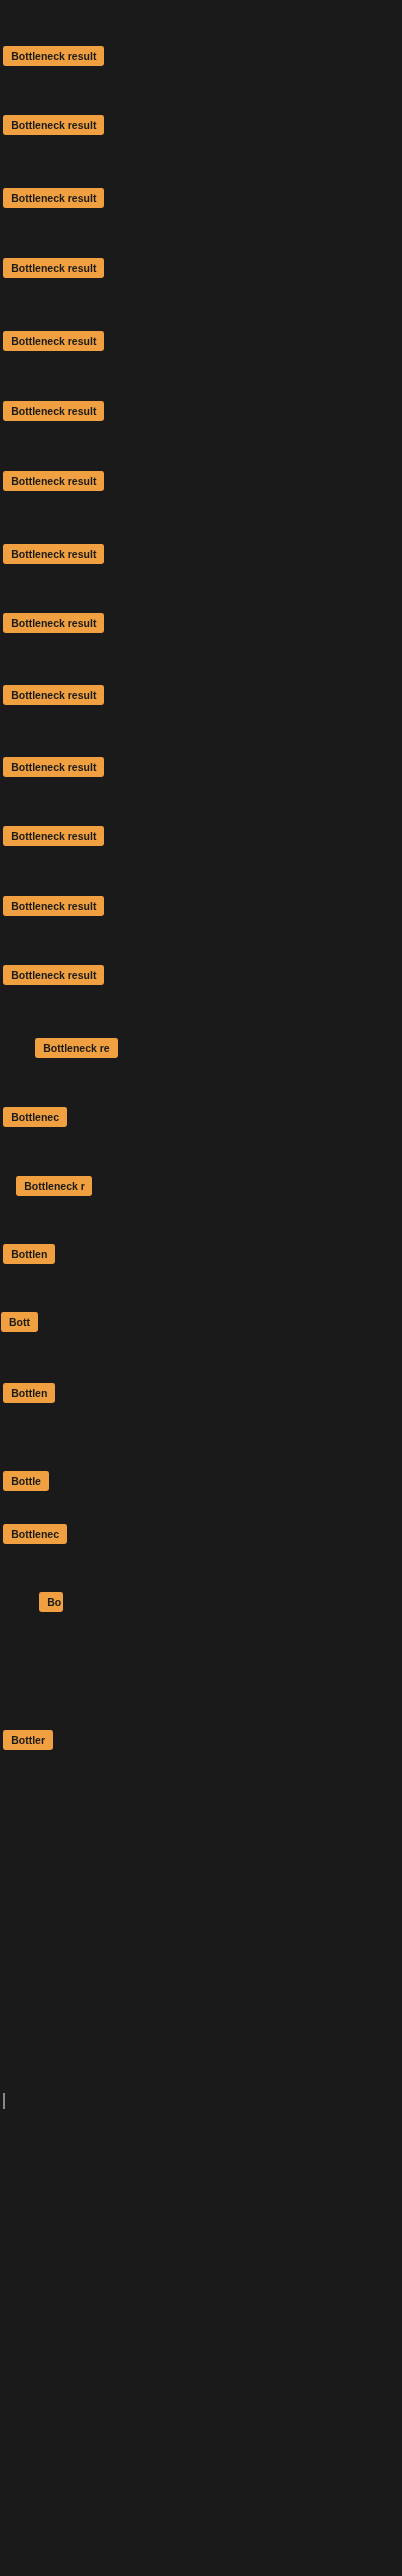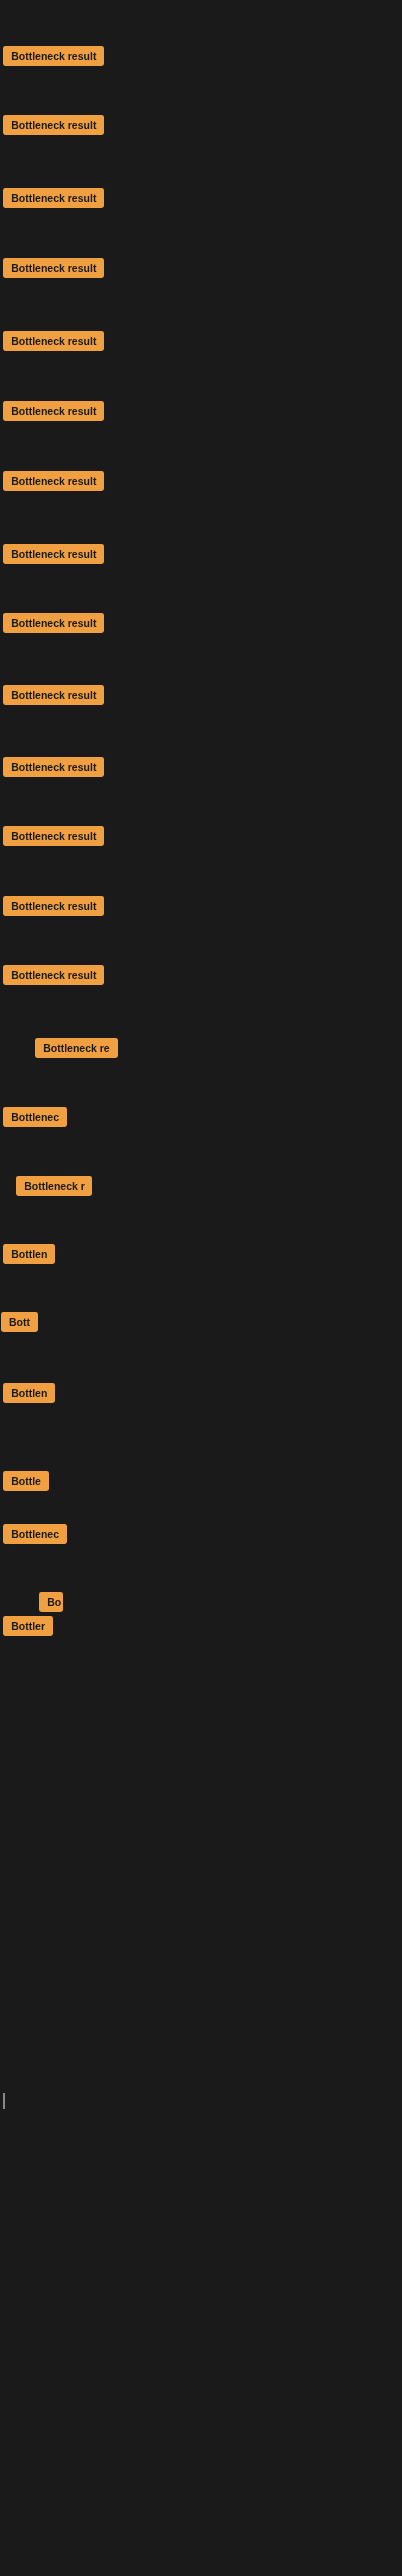--- a/index.html
+++ b/index.html
@@ -68,19 +68,19 @@
       <div style="position: absolute; left: 3.2px; top: 965px;"><span class="bottleneck-badge" style="max-width: 105px;">Bottleneck result</span></div>
       <div style="position: absolute; left: 3.2px; top: 1038px;"><span class="bottleneck-badge" style="max-width: 89px; margin-left: 32px;">Bottleneck re</span></div>
       <div style="position: absolute; left: 3.2px; top: 1107px;"><span class="bottleneck-badge" style="max-width: 66px;">Bottlenec</span></div>
       <div style="position: absolute; left: 3.2px; top: 1176px;"><span class="bottleneck-badge" style="max-width: 76px; margin-left: 13px;">Bottleneck r</span></div>
       <div style="position: absolute; left: 3.2px; top: 1244px;"><span class="bottleneck-badge" style="max-width: 56px;">Bottlen</span></div>
       <div style="position: absolute; left: 1px; top: 1312px;"><span class="bottleneck-badge" style="max-width: 39px;">Bott</span></div>
       <div style="position: absolute; left: 3.2px; top: 1383px;"><span class="bottleneck-badge" style="max-width: 56px;">Bottlen</span></div>
       <div style="position: absolute; left: 3.2px; top: 1452px; margin-top: 19px;"><span class="bottleneck-badge" style="max-width: 48px;">Bottle</span></div>
       <div style="position: absolute; left: 3.2px; top: 1524px;"><span class="bottleneck-badge" style="max-width: 66px;">Bottlenec</span></div>
       <div style="position: absolute; left: 3.2px; top: 1592px; margin-left: 36px;"><span class="bottleneck-badge" style="max-width: 24px;">Bo</span></div>
-      <div style="position: absolute; left: 3.2px; top: 1616px;"><span class="bottleneck-badge" style="max-width: 50px;">Bottler</span></div>
+      <div style="position: absolute; left: 3.2px; top: 1730px;"><span class="bottleneck-badge" style="max-width: 50px;">Bottler</span></div>
     </div>
 
   <div id="cursor-indicator" class="cursor-line" style="top: 2093px;"></div>
 
 </div>
 
 
 </body></html>

